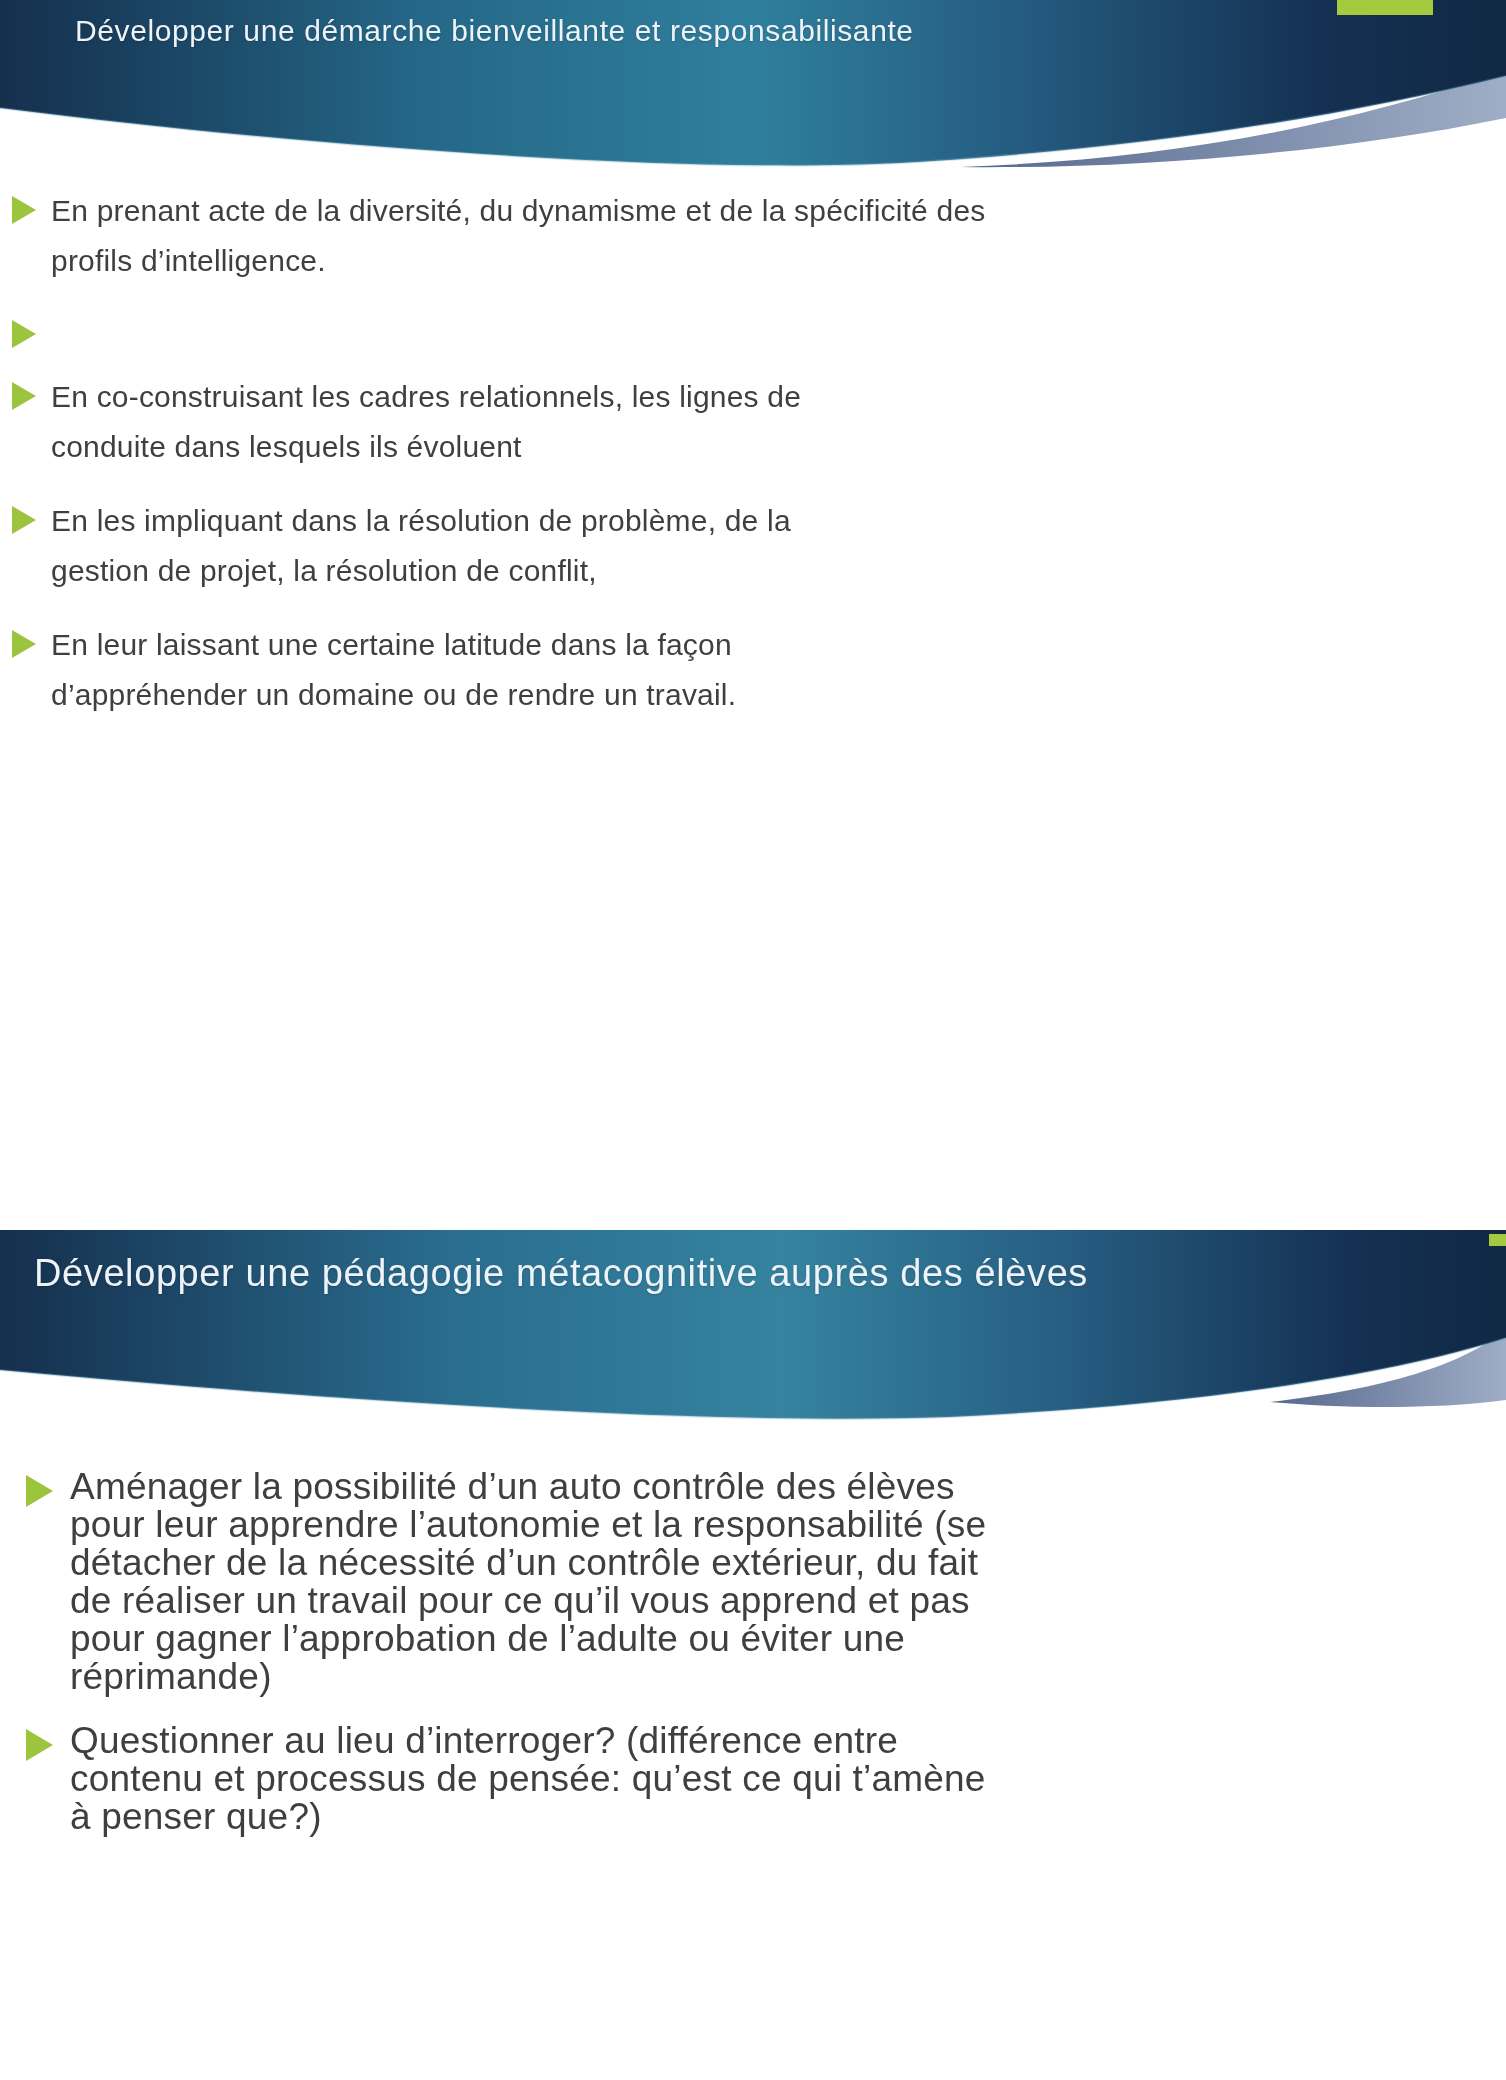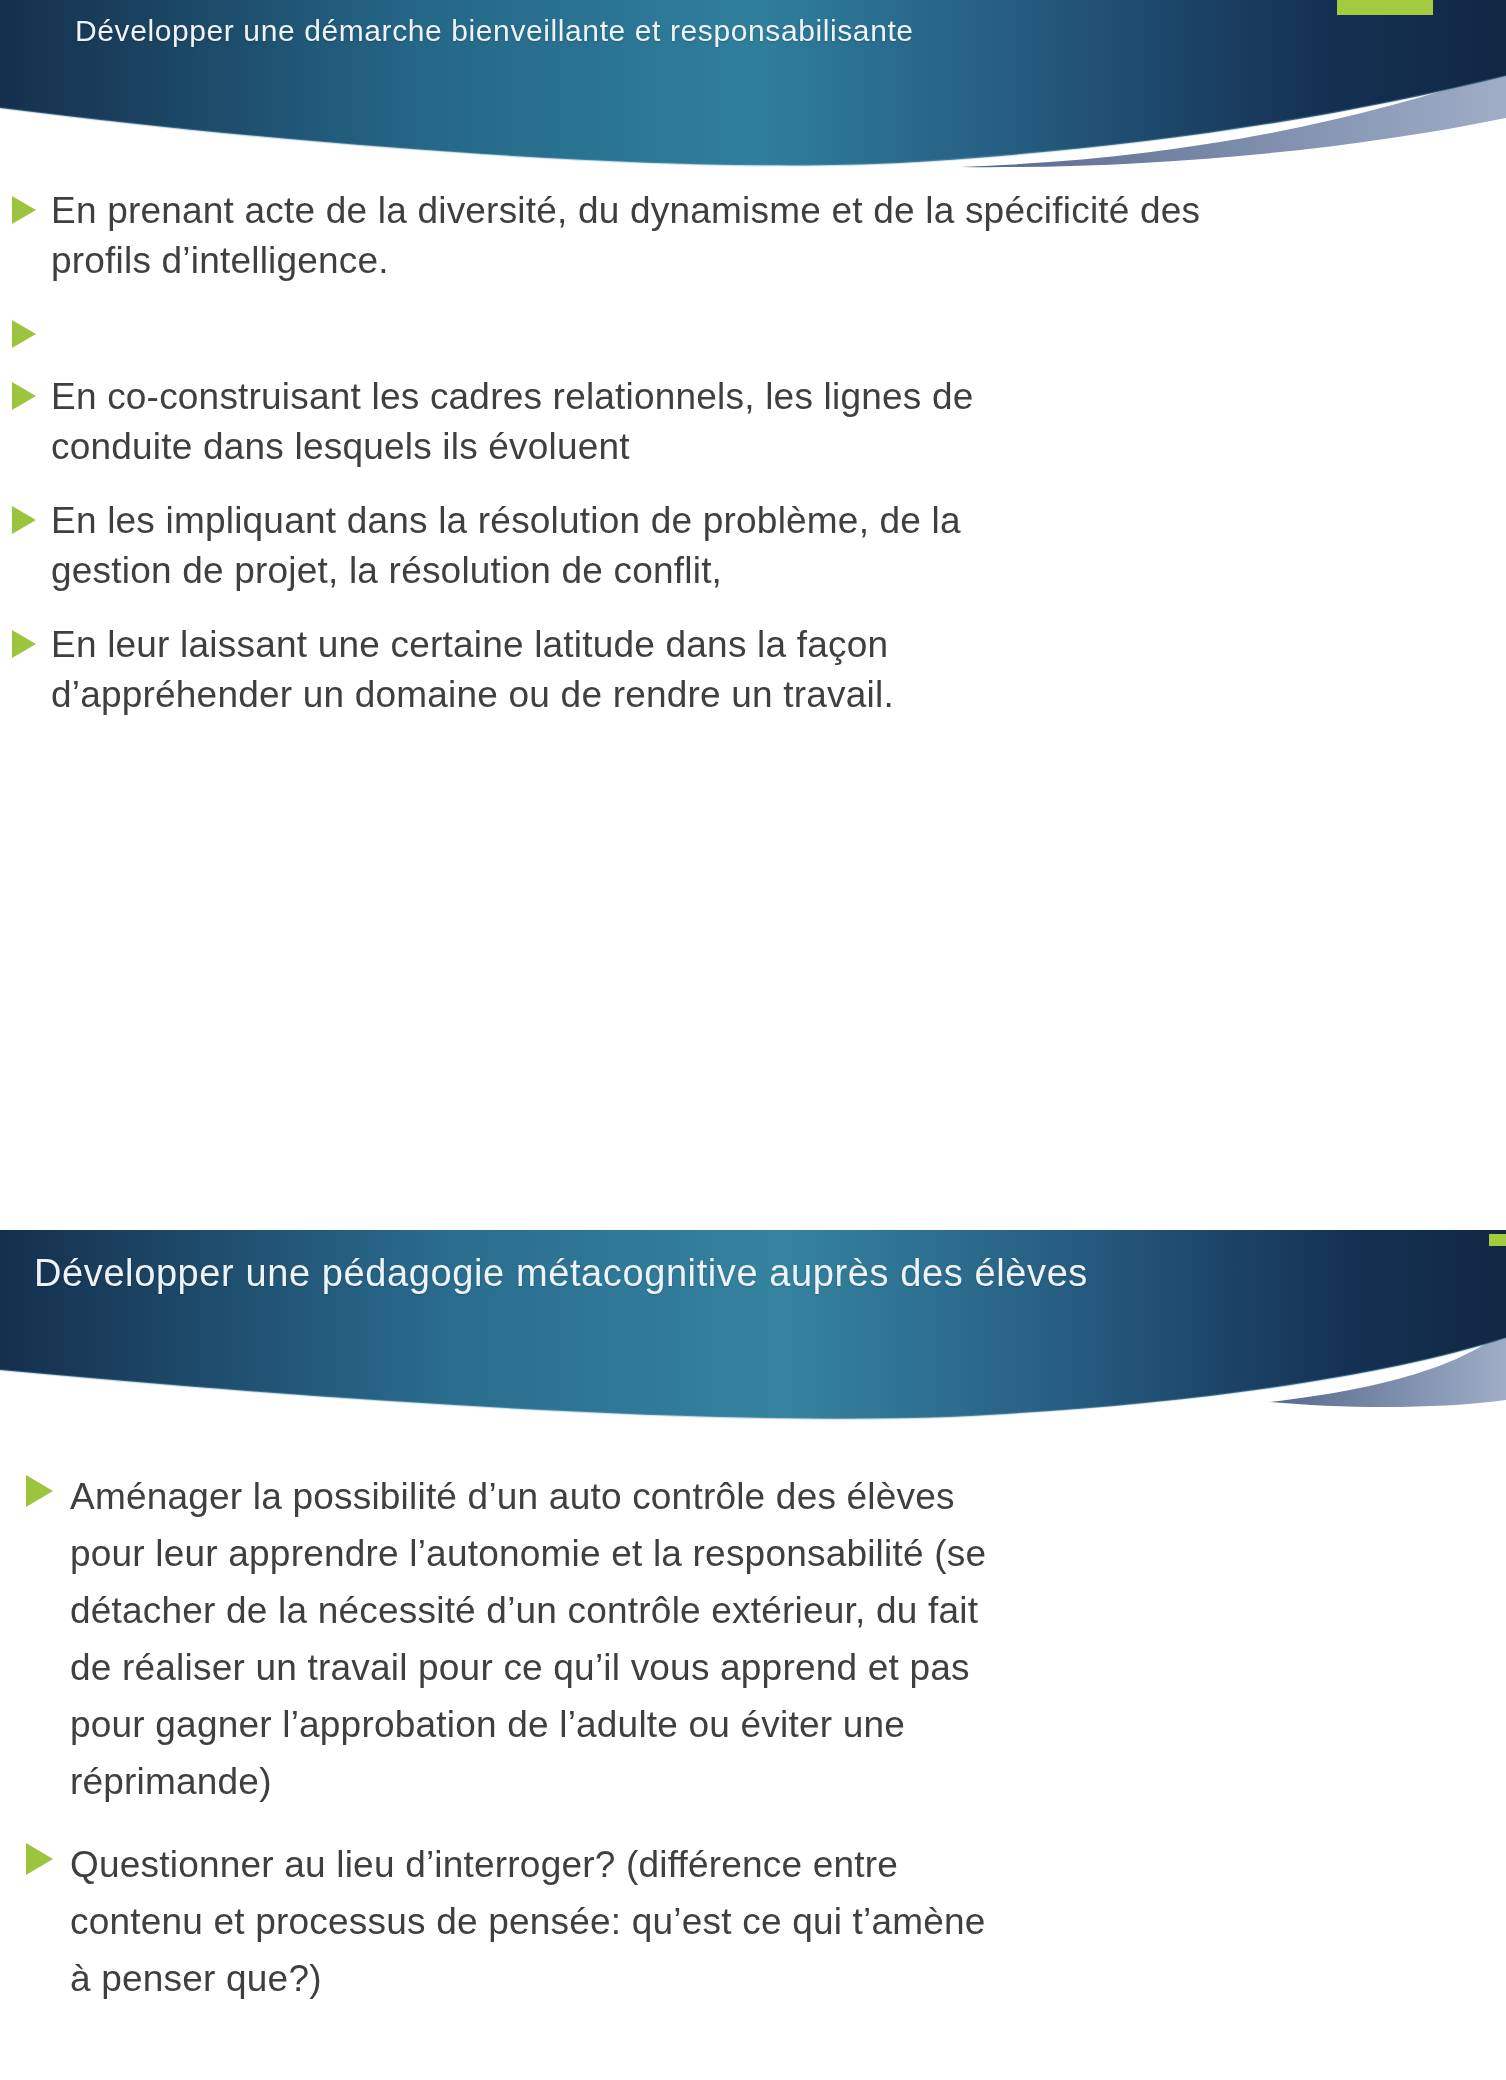--- a/index.html
+++ b/index.html
@@ -30,22 +30,22 @@
   .tri{flex:none;width:0;height:0;}
   .slide-1 .tri{
     border-left:24px solid #9cc43d;border-top:14px solid transparent;
     border-bottom:14px solid transparent;margin:10px 15px 0 0;
   }
   .slide-2 .tri{
     border-left:27px solid #9cc43d;border-top:16px solid transparent;
     border-bottom:16px solid transparent;margin:7px 17px 0 0;
   }
   .btxt{white-space:pre-line;color:#3f3f3f;}
-  .slide-1 .btxt{font-size:37px;line-height:50px;letter-spacing:.2px;}
-  .slide-2 .btxt{font-size:37px;line-height:57px;letter-spacing:.2px;}
+  .slide-1 .btxt{font-size:30px;line-height:50px;letter-spacing:.2px;}
+  .slide-2 .btxt{font-size:37px;line-height:38px;letter-spacing:.2px;}
 </style>
 </head>
 <body>
 
 <div class="page">
 
   <section class="slide slide-1">
     <div class="hdr">
       <svg viewBox="0 0 1506 170" preserveAspectRatio="none" aria-hidden="true">
         <defs>

